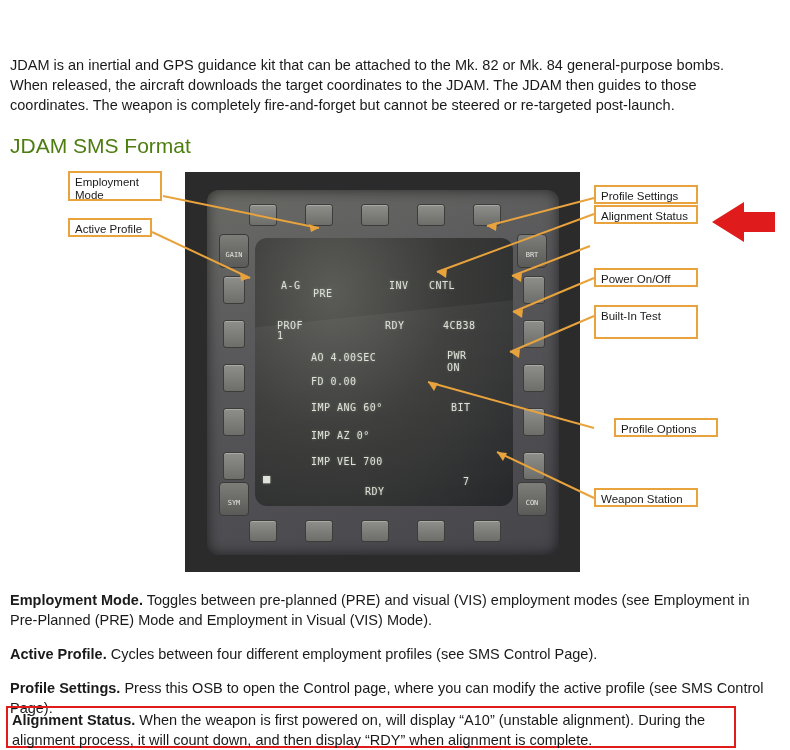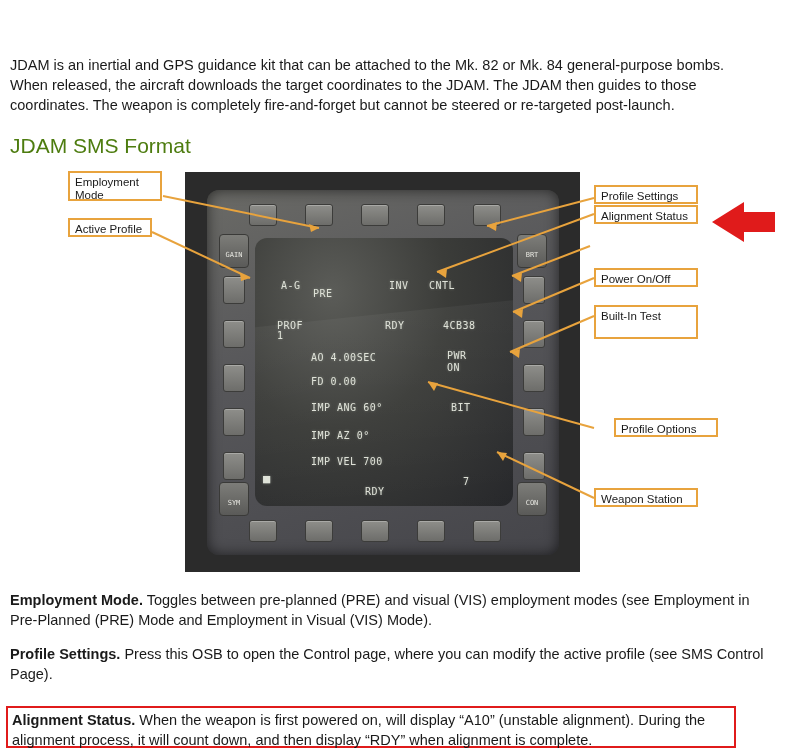--- a/index.html
+++ b/index.html
@@ -304,20 +304,23 @@
 
   <div class="callout" style="left:594px; top:418px; width:104px; height:19px;margin-left:20px;">Profile Options</div>
 
   <div class="callout" style="left:594px; top:488px; width:104px; height:19px;">Weapon Station</div>
 
   <div class="defs">
     <p>
       <b>Employment Mode.</b><span> Toggles between pre-planned (PRE) and visual (VIS) employment modes (see Employment in Pre-Planned (PRE) Mode and Employment in Visual (VIS) Mode).</span>
     </p>
     <p>
+      <b>Active Profile.</b><span> Cycles between four different employment profiles (see SMS Control Page).</span>
+    </p>
+    <p>
       <b>Profile Settings.</b><span> Press this OSB to open the Control page, where you can modify the active profile (see SMS Control Page).</span>
     </p>
   </div>
 
   <div class="highlight-box"></div>
   <div class="highlight-text">
     <b>Alignment Status.</b><span> When the weapon is first powered on, will display “A10” (unstable alignment). During the alignment process, it will count down, and then display “RDY” when alignment is complete.</span>
   </div>
 
 </div>

